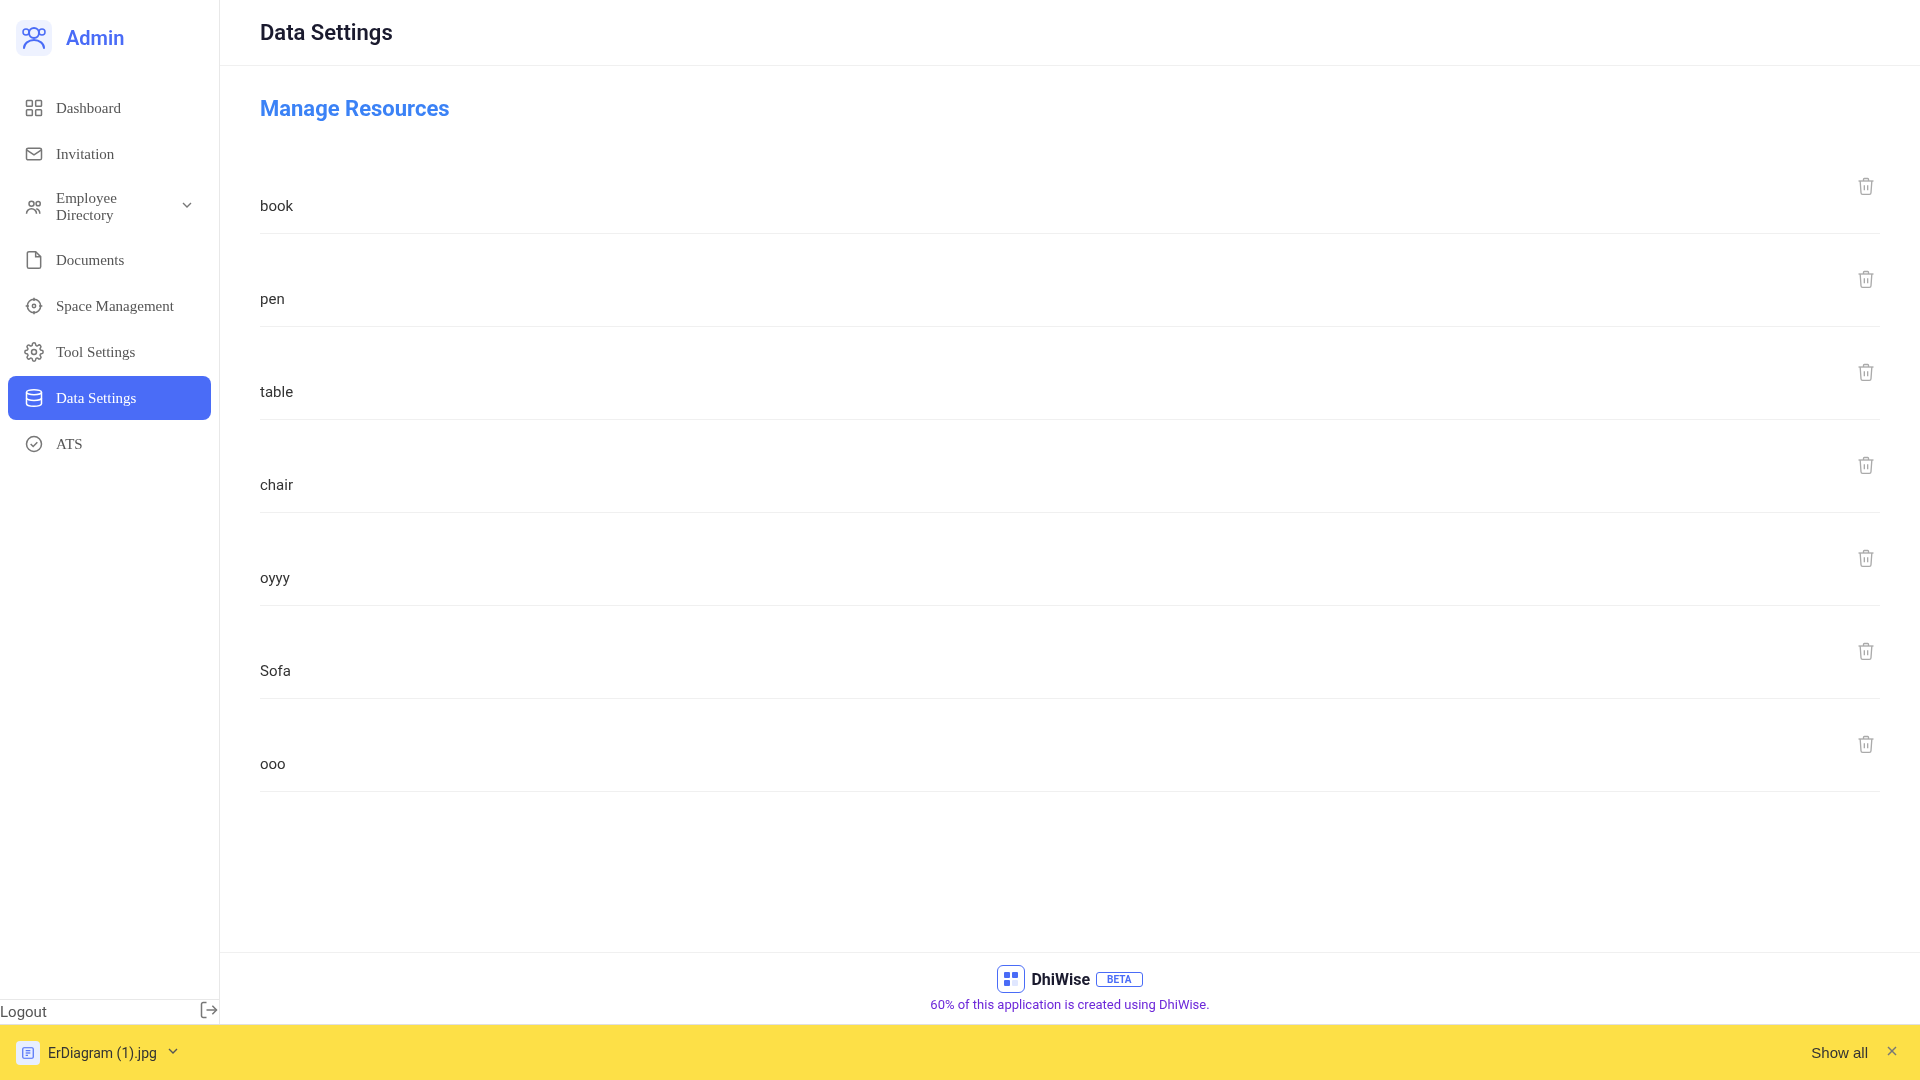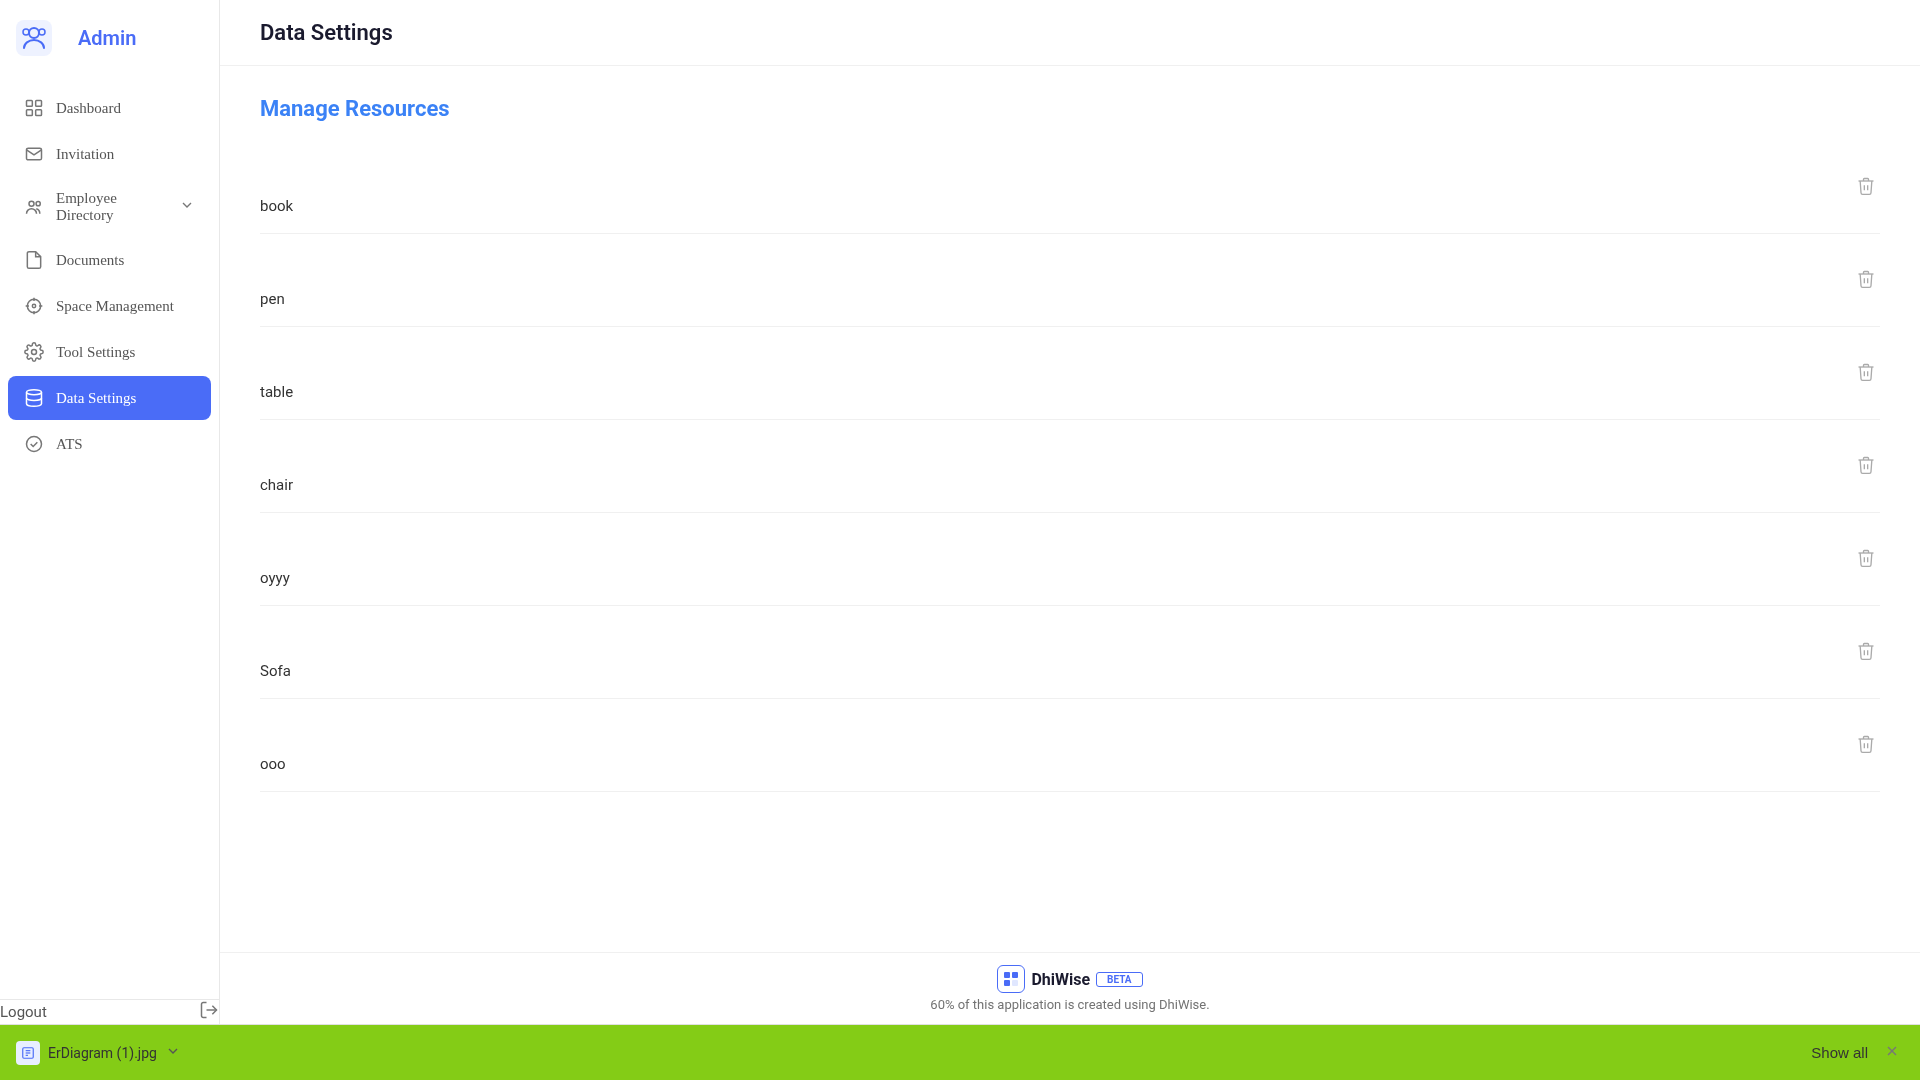--- a/index.html
+++ b/index.html
@@ -1,21 +1,21 @@
 <!DOCTYPE html>
 <html><head>
   <meta charset="utf-8">
   <style>
     * { margin: 0; padding: 0; box-sizing: border-box; }
     body { font-family: -apple-system, BlinkMacSystemFont, 'Segoe UI', Roboto, sans-serif; background: #fff; display: flex; flex-direction: column; height: 1080px; overflow: hidden; }
     .app-container { display: flex; flex: 1; overflow: hidden; }
 
     
     .sidebar { width: 220px; background: #fff; border-right: 1px solid #e8e8e8; display: flex; flex-direction: column; height: 100%; }
-    .sidebar-header { padding: 20px 16px 20px 16px; display: flex; align-items: center; gap: 26px; }
+    .sidebar-header { padding: 20px 16px 20px 16px; display: flex; align-items: center; gap: 14px; }
     .admin-icon { width: 36px; height: 36px; }
     .admin-title { color: #4a6cf7; font-size: 20px; font-weight: 600; }
     .sidebar-nav { flex: 1; padding: 8px 0; }
     .nav-item { display: flex; align-items: center; gap: 12px; padding: 12px 16px; cursor: pointer; border-radius: 8px; margin: 2px 8px; color: #555; font-size: 15px; font-weight: 400; text-decoration: none; font-family: Liberation Serif, serif; }
     .nav-item.active { background: #4a6cf7; color: #fff; }
     .nav-item.active .nav-icon svg { stroke: #fff; }
     .nav-icon { width: 20px; height: 20px; display: flex; align-items: center; justify-content: center; flex-shrink: 0; }
     .nav-icon svg { width: 20px; height: 20px; stroke: #777; stroke-width: 1.8; fill: none; }
     .nav-item.active .nav-icon svg { stroke: #fff; }
     .nav-label { flex: 1; }
@@ -33,39 +33,39 @@
     .content-area { flex: 1; padding: 30px 40px; overflow-y: auto; }
     .section-title { font-size: 22px; font-weight: 700; color: #3b82f6; margin-bottom: 20px; }
 
     .resource-list { width: 100%; }
     .resource-item { display: flex; align-items: center; justify-content: space-between; padding: 18px 0; border-bottom: 1px solid #f0f0f0; }
     .resource-name { font-size: 15px; color: #333; margin-top: 38px; }
     .delete-btn { background: none; border: none; cursor: pointer; padding: 4px; color: #aaa; }
     .delete-btn svg { width: 20px; height: 20px; stroke: #aaa; stroke-width: 1.6; fill: none; }
 
     
-    .bottom-bar { height: 56px; background: #84cc16; border-top: 1px solid #e0e0e0; display: flex; align-items: center; padding: 0 16px; gap: 12px; }
+    .bottom-bar { height: 56px; background: #fde047; border-top: 1px solid #e0e0e0; display: flex; align-items: center; padding: 0 16px; gap: 12px; }
     .bottom-bar-file { display: flex; align-items: center; gap: 8px; flex: 1; }
     .file-icon { width: 24px; height: 24px; background: #e8efff; border-radius: 4px; display: flex; align-items: center; justify-content: center; }
     .file-icon svg { width: 14px; height: 14px; stroke: #4a6cf7; stroke-width: 2; fill: none; }
     .file-name { font-size: 14px; color: #333; }
     .bottom-chevron svg { width: 16px; height: 16px; stroke: #555; stroke-width: 2; fill: none; }
     .show-all-btn { font-size: 15px; color: #333; cursor: pointer; background: none; border: none; }
     .close-btn { background: none; border: none; cursor: pointer; padding: 4px; }
     .close-btn svg { width: 16px; height: 16px; stroke: #777; stroke-width: 2; fill: none; }
 
     
     .dhiwise-footer { text-align: center; padding: 12px; border-top: 1px solid #f0f0f0; }
     .dhiwise-branding { display: flex; align-items: center; justify-content: center; gap: 6px; margin-bottom: 4px; }
     .dhiwise-logo { display: flex; align-items: center; gap: 6px; }
     .dhiwise-logo-box { width: 28px; height: 28px; background: #fff; border: 1.5px solid #4a6cf7; border-radius: 6px; display: flex; align-items: center; justify-content: center; }
     .dhiwise-logo-box svg { width: 18px; height: 18px; }
     .dhiwise-name { font-size: 16px; font-weight: 700; color: #1a1a2e; }
     .beta-badge { font-size: 10px; font-weight: 700; color: #4a6cf7; border: 1px solid #4a6cf7; border-radius: 3px; padding: 1px 10px; vertical-align: super; }
-    .dhiwise-sub { font-size: 13px; color: #737373; }
+    .dhiwise-sub { font-size: 13px; color: #6d28d9; }
   </style>
 </head>
 <body>
 
 <div class="app-container">
 
   <div class="sidebar">
     <div class="sidebar-header">
 
       <svg class="admin-icon" viewBox="0 0 36 36" fill="none" xmlns="http://www.w3.org/2000/svg">

